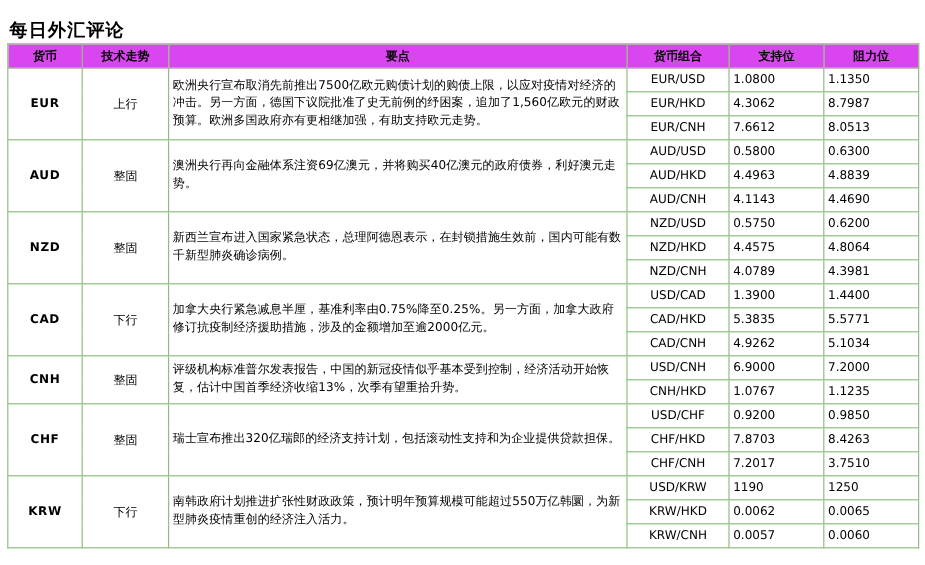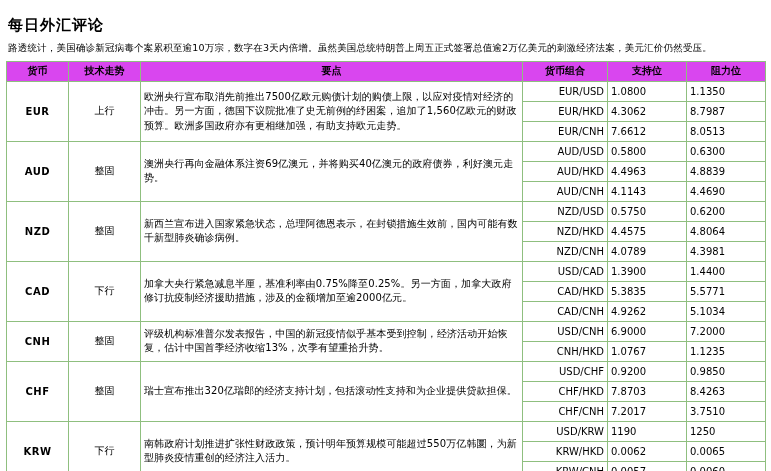--- a/index.html
+++ b/index.html
@@ -91,40 +91,39 @@
   .tech-down { color: #2e7d32; }
   td.key {
     font-size: 9.5px;
     line-height: 1.45;
     letter-spacing: 0.1px;
     padding: 2px 4px;
     text-align: left;
     margin-left: 40px;
   }
   td.pair {
-    text-align: right;
+    text-align: center;
     padding-left: 6px;
     font-size: 10.5px;
     height: 17px;
   }
   td.num {
     text-align: left;
     padding-left: 8px;
     font-size: 10.5px;
   }
 </style>
 </head>
 <body>
 
 <div class="page">
 
   <div class="title">每日外汇评论</div>
 
 
-  <div class="summary">路透统计，美国确诊新冠病毒个案累积至逾10万宗，数字在3天内倍增。虽然美国总统特朗普上周五正式签署总值逾2万亿美元的刺激经济法案，美元汇价仍然受压。</div>
 
   <table class="main">
     <colgroup>
       <col class="col-cur">
       <col class="col-tech">
       <col class="col-key">
       <col class="col-pair">
       <col class="col-sup">
       <col class="col-res">
     </colgroup>

